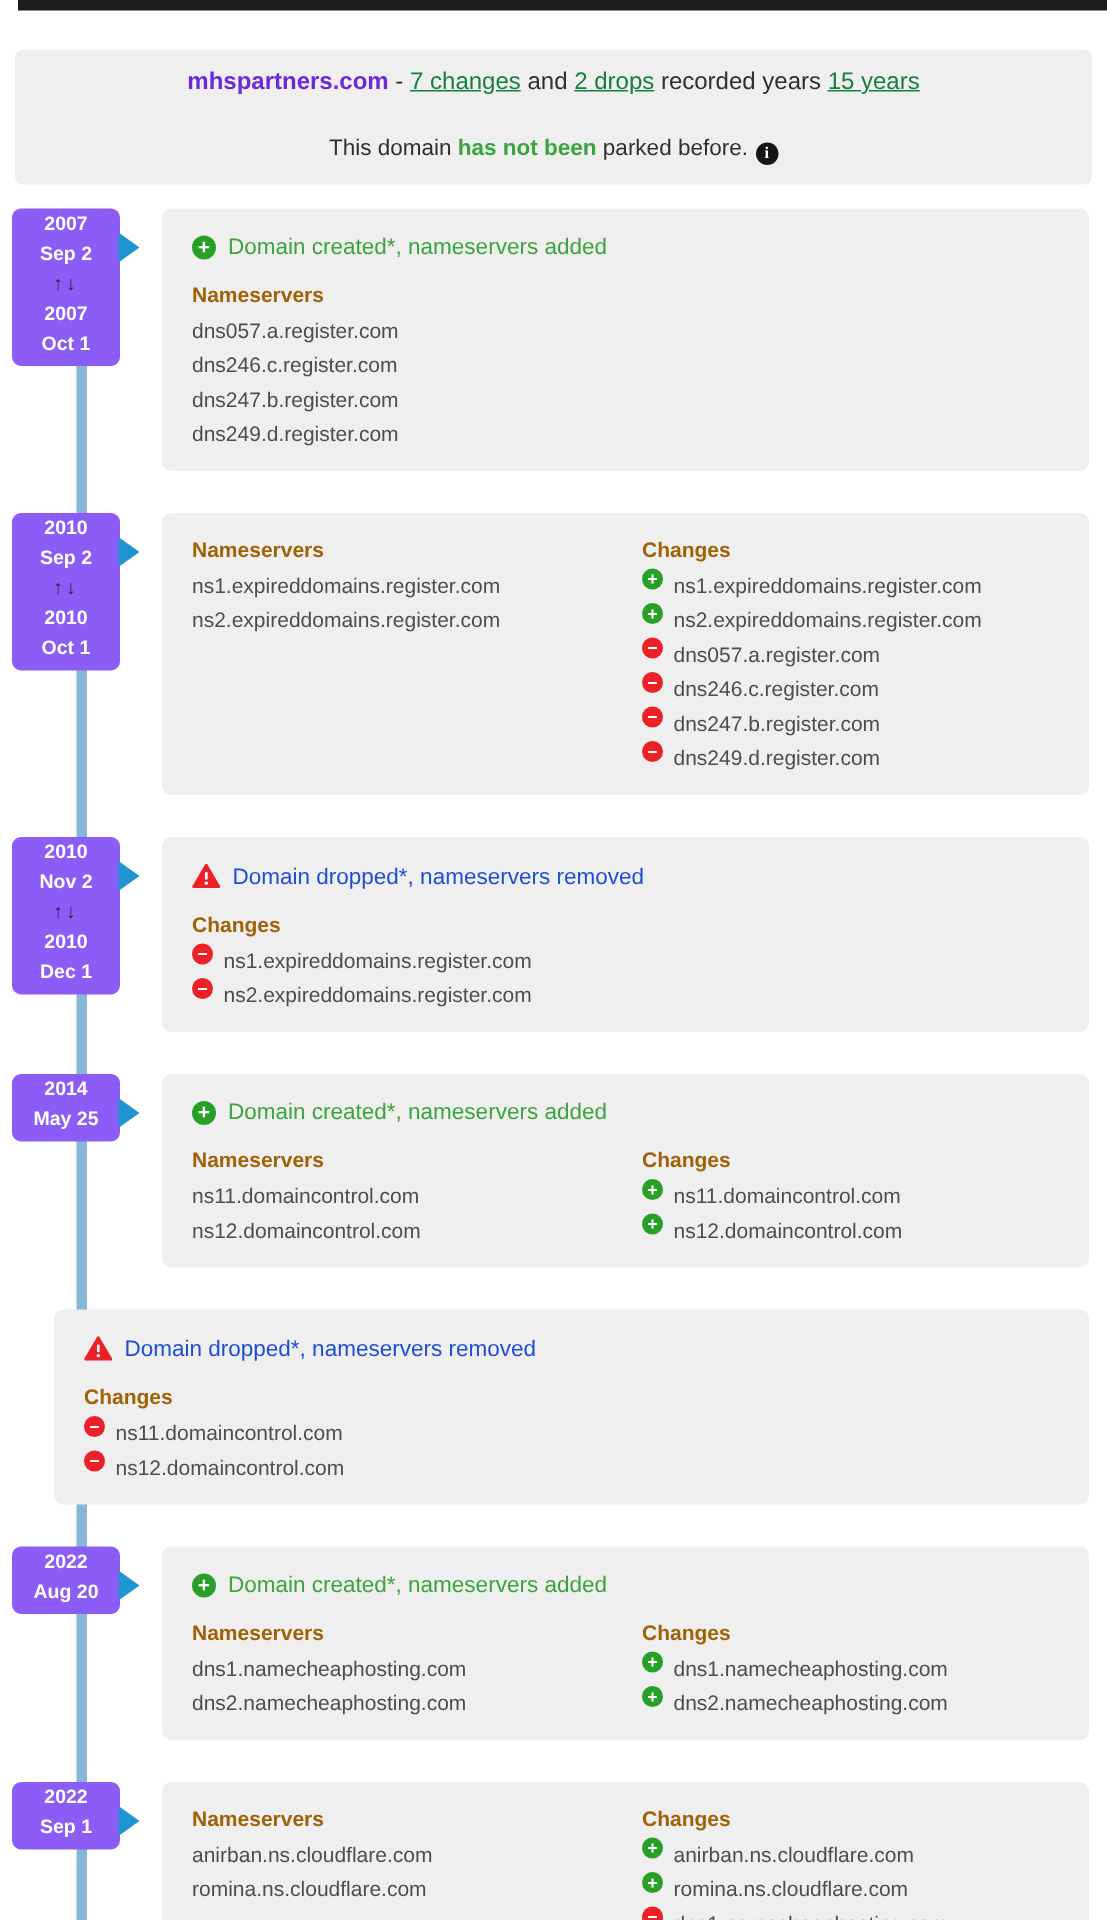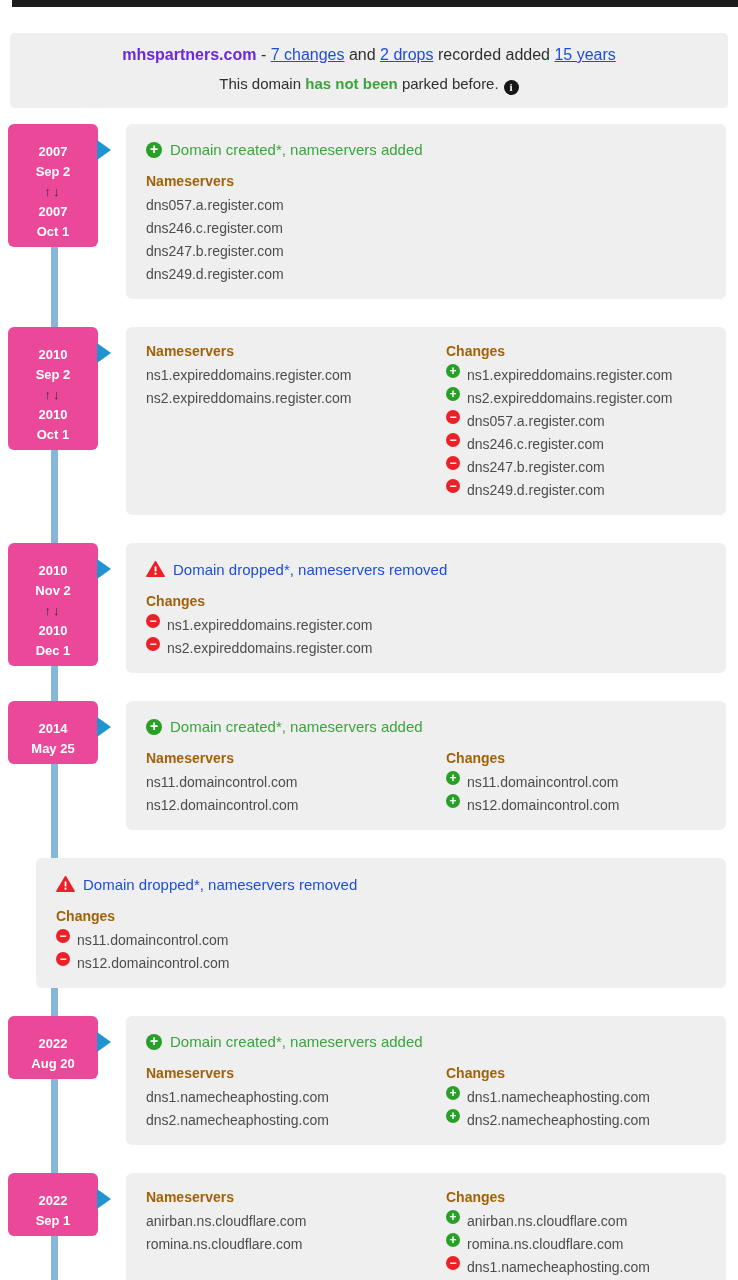--- a/index.html
+++ b/index.html
@@ -17,43 +17,43 @@
     margin: 26px 10px 16px 10px;
     background: #efefef;
     border-radius: 5px;
     text-align: center;
     padding: 12px 10px 13px;
     font-size: 16px;
     color: #2f2f2f;
   }
   .h-line1 { line-height: 20px; }
   .h-line1 .domain { font-weight: bold; color: #6d28d9; }
-  .hlink { color: #1d4ed8; text-decoration: underline; cursor: pointer; text-align: center; }
-  .h-line2 { margin-top: 9px; font-size: 15px; line-height: 19px; }
+  .hlink { color: #15803d; text-decoration: underline; cursor: pointer; text-align: center; }
+  .h-line2 { margin-top: 24px; font-size: 15px; line-height: 19px; }
   .green-bold { color: #3aa53c; font-weight: bold; }
   .info-icon {
     display: inline-block; width: 15px; height: 15px; border-radius: 50%;
     background: #161616; color: #fff; font-weight: bold; font-size: 11px;
     line-height: 15px; text-align: center; margin-left: 5px;
     vertical-align: -2px; font-family: "Liberation Serif", serif; cursor: pointer;
   }
   .info-icon::before { content: "i"; }
 
   .timeline { position: relative; margin: 0 12px 0 8px; }
   .tl-line {
     position: absolute; left: 43px; top: 5px; bottom: 26px; width: 7px;
     background: #86b7d8; z-index: 0;
   }
   .tl-row { display: flex; align-items: flex-start; margin-bottom: 28px; position: relative; z-index: 1; }
   .tl-row:last-child { margin-bottom: 0; }
 
   .badge {
-    position: relative; flex: none; width: 90px;
-    background: #ec4899; border-radius: 6px;
-    padding: 18px 0 5px; text-align: center;
+    position: relative; flex: none; width: 72px;
+    background: #8b5cf6; border-radius: 6px;
+    padding: 0 0 5px; text-align: center;
     color: #fff; font-size: 13px; font-weight: bold;
   }
   .badge-arrow {
     position: absolute; right: -13px; top: 16px; width: 0; height: 0;
     border-left: 14px solid #1f94d1;
     border-top: 10px solid transparent;
     border-bottom: 10px solid transparent;
   }
   .bl { line-height: 20px; white-space: nowrap; }
   .bl.ud { color: #1d2e3c; letter-spacing: 2px; font-size: 13px; }
@@ -82,21 +82,21 @@
   .ic-remove::before { content: "\2212"; position: relative; top: -0.5px; }
   .ic.lg { width: 16px; height: 16px; font-size: 14px; line-height: 16px; }
   .warn { display: inline-flex; flex: none; }
 </style>
 </head>
 <body>
 
 <div class="top-bar"></div>
 
 <div class="header-box">
-  <div class="h-line1"><span class="domain">mhspartners.com</span><span> - </span><a class="hlink">7 changes</a><span> and </span><a class="hlink">2 drops</a><span> recorded added </span><a class="hlink">15 years</a></div>
+  <div class="h-line1"><span class="domain">mhspartners.com</span><span> - </span><a class="hlink">7 changes</a><span> and </span><a class="hlink">2 drops</a><span> recorded years </span><a class="hlink">15 years</a></div>
   <div class="h-line2"><span>This domain </span><span class="green-bold">has not been</span><span> parked before.</span><span class="info-icon"></span></div>
 </div>
 
 <div class="timeline">
   <div class="tl-line"></div>
 <div class="tl-row">
       <div class="badge">
         <span class="badge-arrow"></span>
         <div class="bl">2007</div>
         <div class="bl">Sep 2</div>

